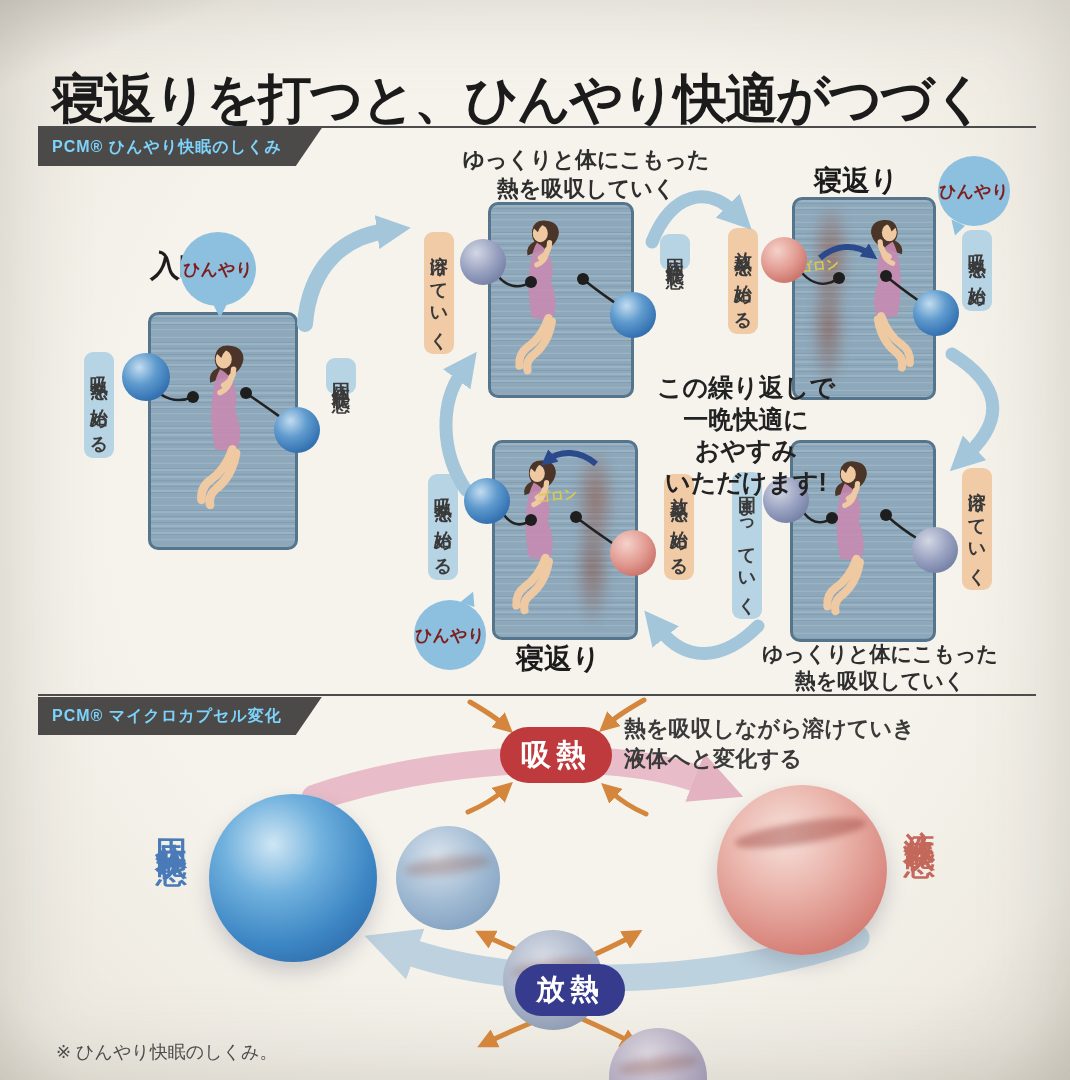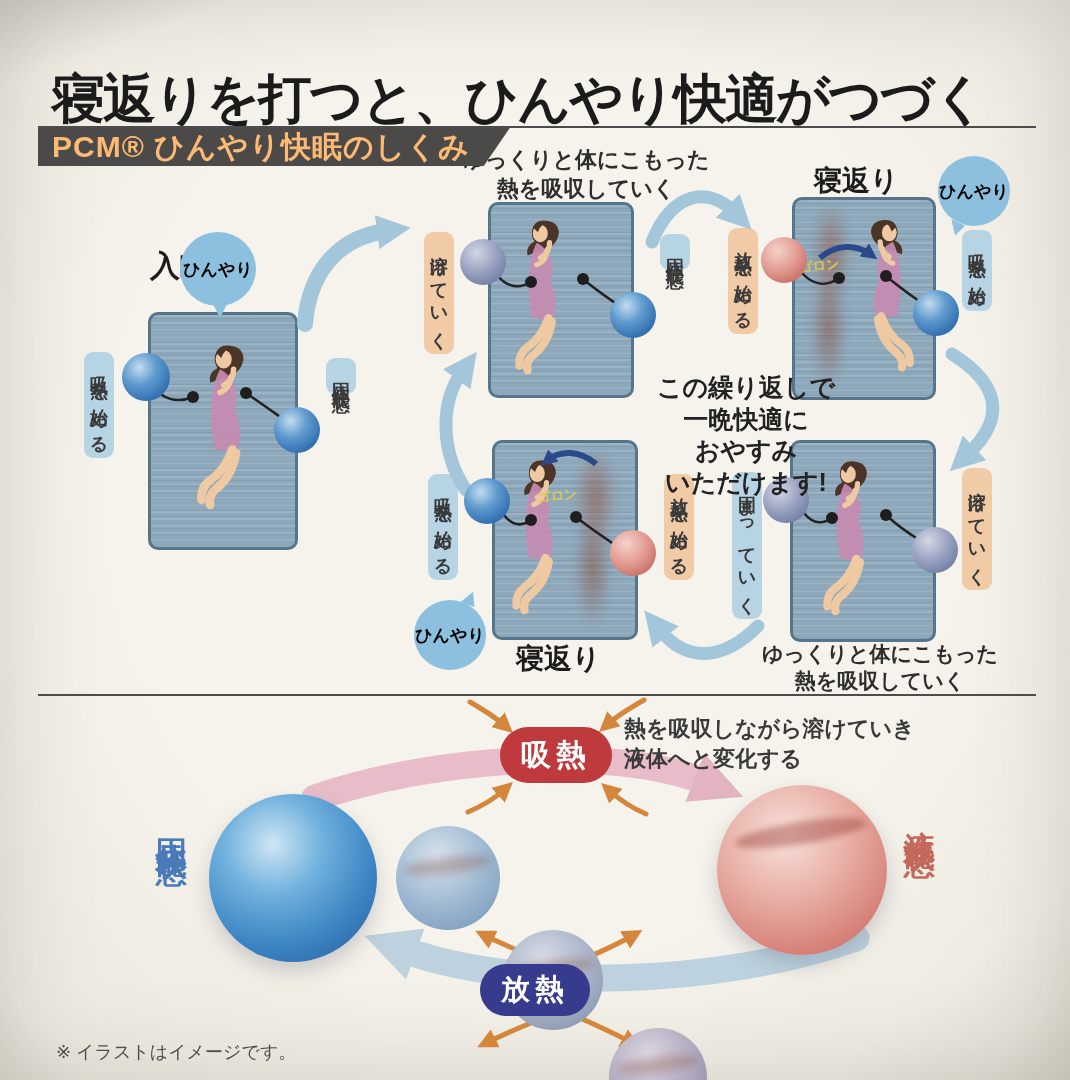--- a/index.html
+++ b/index.html
@@ -18,23 +18,23 @@
   }
 
   
   .title{
     position:absolute;left:52px;top:28px;width:980px;
     font-size:53px;font-weight:900;color:#1b1b1b;letter-spacing:-2px;
     white-space:nowrap;
   }
   .rule{position:absolute;left:38px;width:998px;height:2px;background:#4c4c4c;}
   .sec-bar{
-    position:absolute;left:38px;height:38px;background:#4b4a49;color:#fdba74;
+    position:absolute;left:38px;height:38px;background:#4b4a49;color:#7dd3fc;
     display:flex;align-items:center;padding:0 40px 0 14px;
-    font-size:30px;font-weight:700;letter-spacing:1px;
+    font-size:16px;font-weight:700;letter-spacing:1px;
     clip-path:polygon(0 0,100% 0,calc(100% - 26px) 100%,0 100%);
     z-index:6;
   }
 
   
   .bed{
     position:absolute;border:3px solid #54758c;border-radius:10px;
     background:
       repeating-linear-gradient(180deg, rgba(255,255,255,.12) 0 2px, rgba(0,0,0,0) 2px 7px),
       repeating-linear-gradient(180deg, rgba(60,92,116,.12) 3px 4px, rgba(0,0,0,0) 4px 9px),
@@ -77,21 +77,21 @@
   .sp-l2{background:radial-gradient(circle at 40% 30%, #f6e1db 0%, #eab5ac 36%, #d8857c 72%, #c7685f 94%);}
   .streak::before{
     content:"";position:absolute;left:10%;right:12%;top:22%;height:13%;
     background:rgba(150,55,48,.42);border-radius:50%;filter:blur(3px);transform:rotate(-9deg);
   }
 
   
   .bubble{
     position:absolute;border-radius:50%;background:#8cc0de;z-index:5;
     display:flex;align-items:center;justify-content:center;
-    font-size:17px;font-weight:800;color:#000000;
+    font-size:17px;font-weight:800;color:#7f1d1d;
   }
   .bubble::after{content:"";position:absolute;width:0;height:0;border-style:solid;}
   .tail-down::after{bottom:-12px;left:44%;border-width:14px 7px 0 7px;border-color:#8cc0de transparent transparent transparent;}
   .tail-bl::after{bottom:-9px;left:14%;border-width:13px 5px 0 10px;border-color:#8cc0de transparent transparent transparent;transform:rotate(25deg);}
   .tail-tr::after{top:-9px;right:12%;border-width:0 6px 14px 9px;border-color:transparent transparent #8cc0de transparent;transform:rotate(18deg);}
 
   
   .panel-title{position:absolute;font-weight:900;color:#1c1c1c;z-index:5;}
   .caption{
     position:absolute;font-size:22px;font-weight:800;color:#2e2e2e;
@@ -138,20 +138,23 @@
       </g>
     </defs>
   </svg>
 
   <h1 class="title">寝返りを打つと、ひんやり快適がつづく</h1>
   <div class="rule" style="top:126px"></div>
   <div class="sec-bar" style="top:128px">
     <span>PCM® ひんやり快眠のしくみ</span>
   </div>
   <div class="rule" style="top:694px"></div>
+  <div class="sec-bar" style="top:697px">
+    <span>PCM® マイクロカプセル変化</span>
+  </div>
 
   <div class="bed" style="left:148px;top:312px;width:144px;height:232px">
     <svg class="woman" viewBox="0 0 70 140" style="left:22%;top:4%;width:60%;height:90%">
         <use href="#sleeper"></use>
       </svg>
   </div>
   <div class="bed" style="left:488px;top:202px;width:140px;height:190px">
     <svg class="woman" viewBox="0 0 70 140" style="left:8%;top:3%;width:58%;height:92%">
         <use href="#sleeper"></use>
       </svg>
@@ -224,23 +227,23 @@
 
   <div class="sphere sp-l1 big-shadow" style="left:209px;top:794px;width:168px;height:168px"></div>
   <div class="sphere sp-m1 sp-texture" style="left:396px;top:826px;width:104px;height:104px"></div>
   <div class="sphere sp-m2 sp-texture" style="left:503px;top:826px;width:100px;height:100px"></div>
   <div class="sphere sp-m3 sp-texture" style="left:609px;top:824px;width:98px;height:98px"></div>
   <div class="sphere sp-l2 big-shadow streak" style="left:717px;top:785px;width:170px;height:170px"></div>
 
   <div class="v-state" style="left:150px;top:814px;color:#4a7ab8">固体状態</div>
   <div class="v-state" style="left:898px;top:806px;color:#c4685c">液体状態</div>
 
-  <div class="badge" style="left:480px;top:964px;width:110px;height:52px;border-radius:26px;background:#373b8d;font-size:29px">放熱</div>
-
-  <div class="footer-note">※ イラストはイメージです。</div>
+  <div class="badge" style="left:515px;top:964px;width:110px;height:52px;border-radius:26px;background:#373b8d;font-size:29px">放熱</div>
+
+  <div class="footer-note">※ ひんやり快眠のしくみ。</div>
 
   <svg class="overlay" width="1070" height="1080">
     <defs>
       <marker id="mCycle" markerUnits="userSpaceOnUse" markerWidth="34" markerHeight="34" refX="9" refY="17" orient="auto">
         <path d="M0 0 L34 17 L0 34 Z" fill="#a3c6db"></path>
       </marker>
       <marker id="mPink" markerUnits="userSpaceOnUse" markerWidth="52" markerHeight="52" refX="12" refY="26" orient="auto">
         <path d="M0 0 L52 26 L0 52 Z" fill="#e0a8ba"></path>
       </marker>
       <marker id="mSteel" markerUnits="userSpaceOnUse" markerWidth="54" markerHeight="54" refX="12" refY="27" orient="auto">

